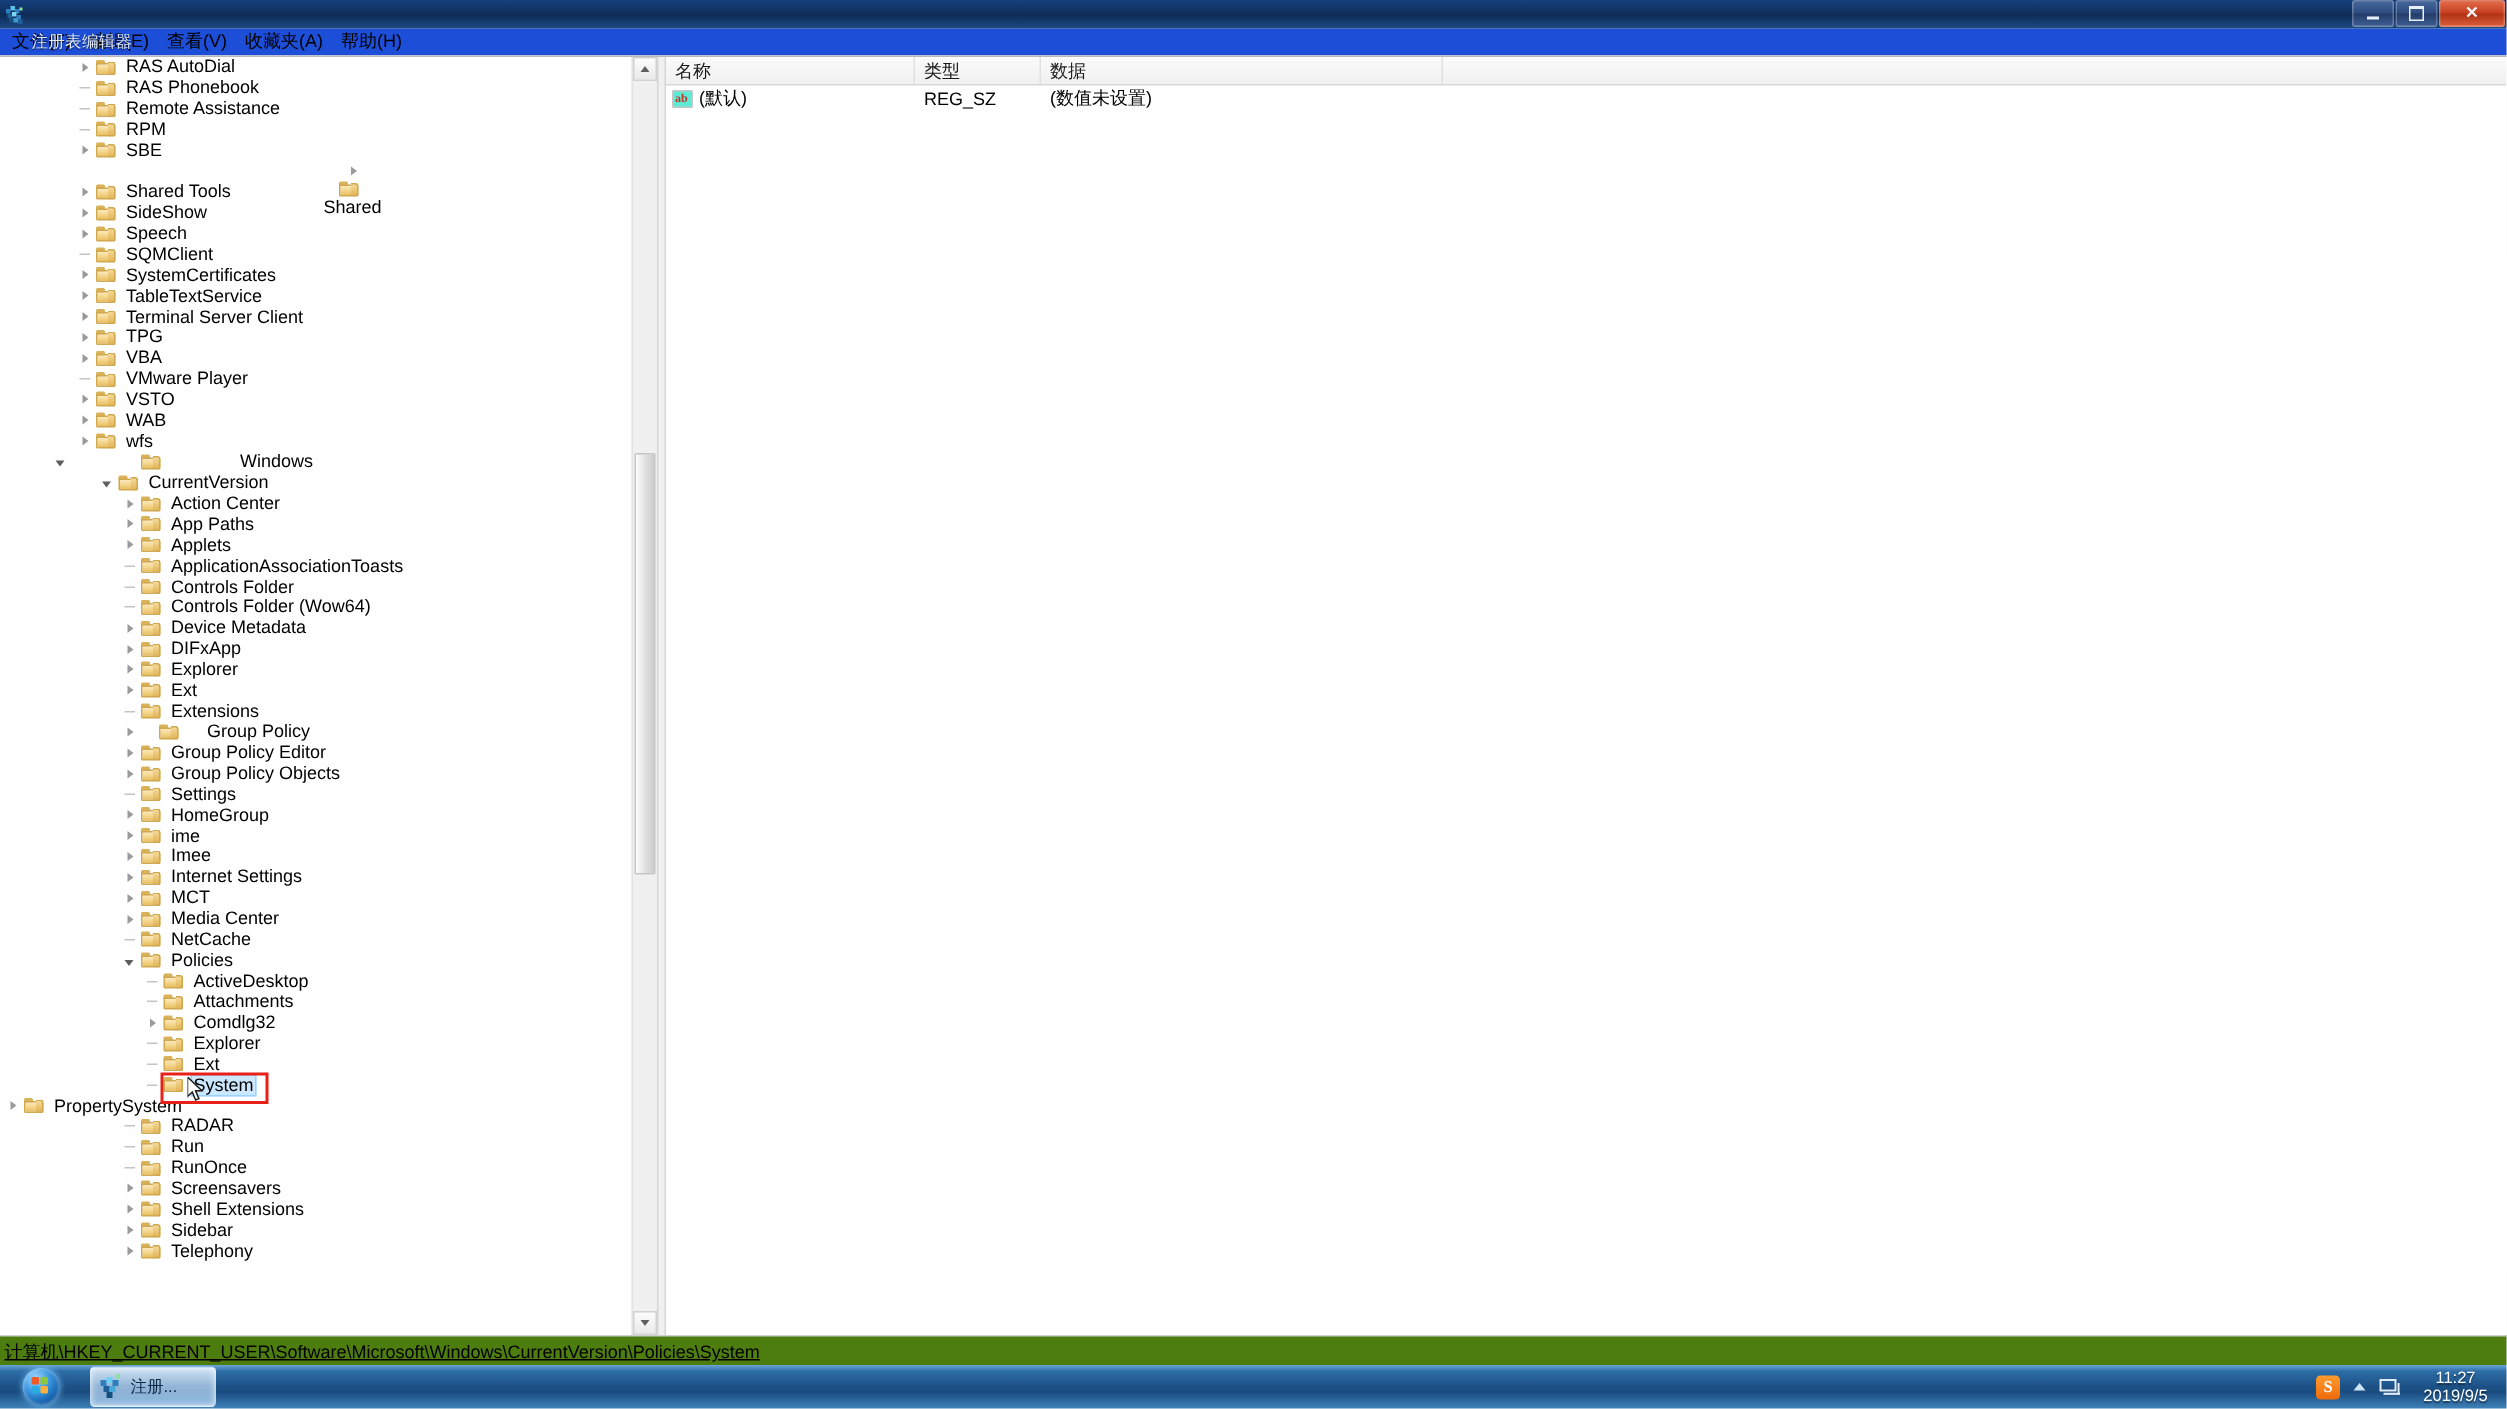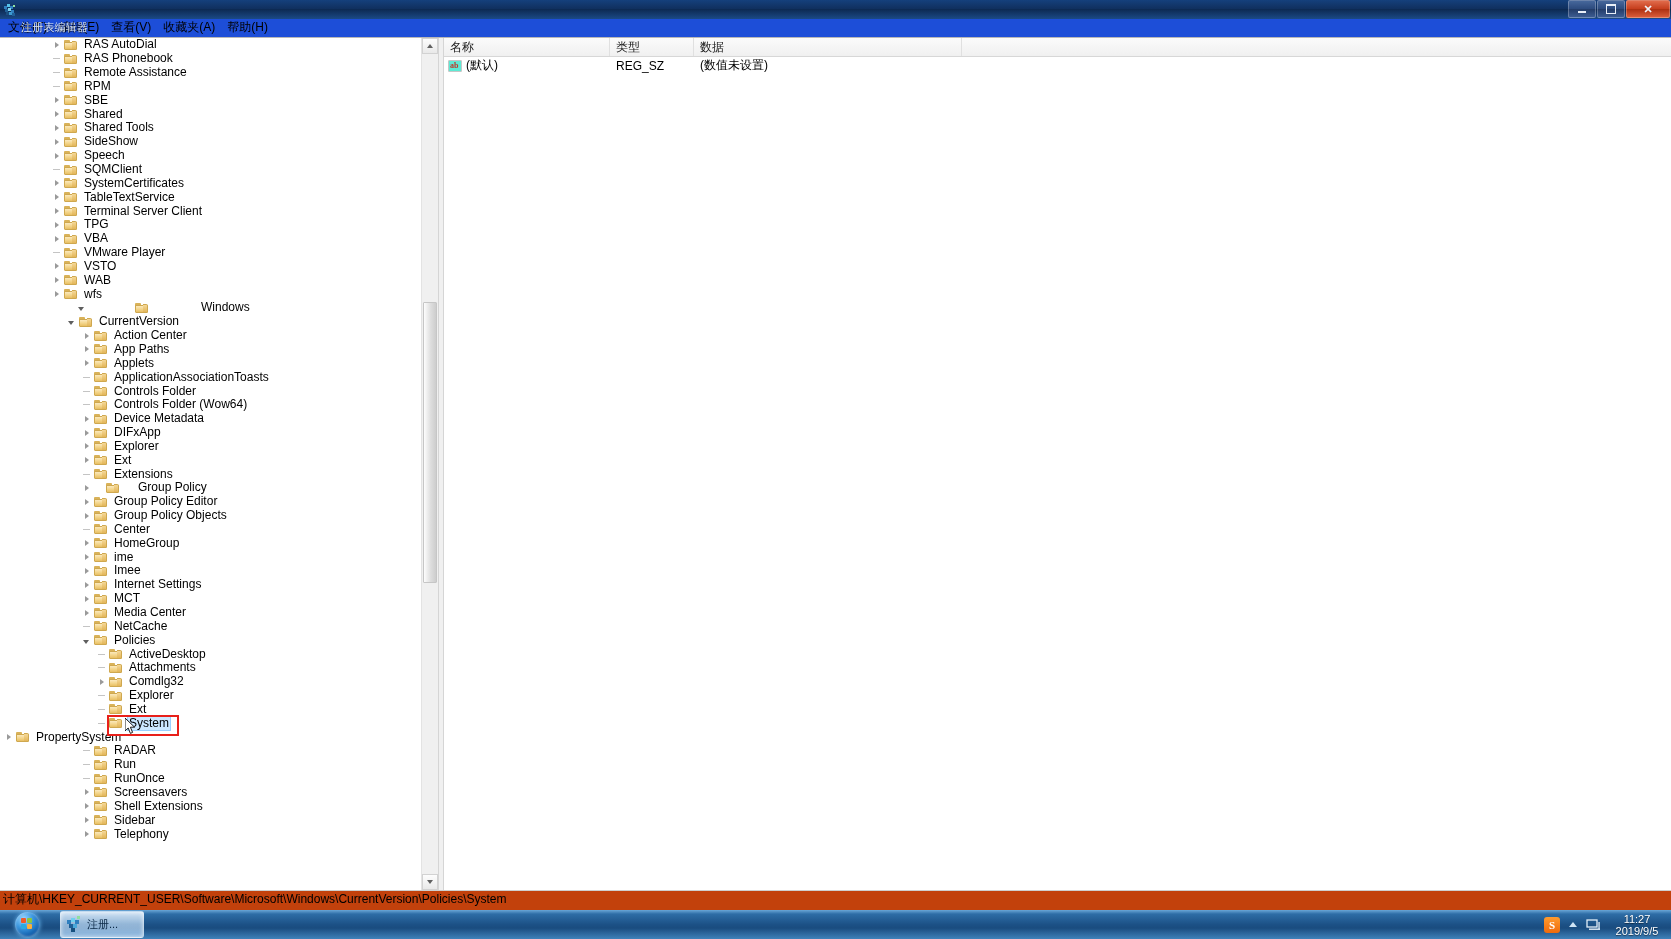--- a/index.html
+++ b/index.html
@@ -309,29 +309,30 @@
     font-size: 8px;
     font-weight: bold;
     color: #c0392b;
     line-height: 12px;
     font-family: "Liberation Serif", serif;
   }
 
   
   #status-bar {
     height: 19px;
-    background: #c2410c;
+    background: #4d7c0f;
     border-top: 1px solid #cfcfcf;
     display: flex;
-    align-items: flex-start;
+    align-items: flex-end;
     padding-left: 3px;
     font-size: 12px;
     color: #000;
     flex: none;
     white-space: nowrap;
+    text-decoration: underline;
   }
 
   
   #taskbar {
     position: absolute;
     left: 0; bottom: 0;
     width: 1671px;
     height: 29px;
     background: linear-gradient(to bottom, #5b9ace 0%, #2f6ea8 12%, #1d5287 48%, #174madd 49%, #1b4d80 60%, #3f80b8 100%);
     background: linear-gradient(to bottom, #6aa6d6 0%, #2e6da6 14%, #1c5186 50%, #1a4c7f 62%, #3f82ba 100%);
@@ -522,21 +523,21 @@
             <div class="expander">
               <i class="arrow-collapsed"></i>
             </div>
             <div class="folder-ico">
               <i class="tab"></i>
               <i class="body-f"></i>
               <i class="flap"></i>
             </div>
             <span class="node-label">SBE</span>
           </div>
-          <div class="tree-row" style="padding-left: 48px; height: 13.85px;">
+          <div class="tree-row" style="padding-left: 48px; height: 13.85px; flex-direction: column;">
             <div class="expander">
               <i class="arrow-collapsed"></i>
             </div>
             <div class="folder-ico">
               <i class="tab"></i>
               <i class="body-f"></i>
               <i class="flap"></i>
             </div>
             <span class="node-label">Shared</span>
           </div>
@@ -676,21 +677,21 @@
             <div class="expander">
               <i class="arrow-collapsed"></i>
             </div>
             <div class="folder-ico">
               <i class="tab"></i>
               <i class="body-f"></i>
               <i class="flap"></i>
             </div>
             <span class="node-label">wfs</span>
           </div>
-          <div class="tree-row" style="padding-left: 73px; height: 13.85px; gap: 46px;">
+          <div class="tree-row" style="padding-left: 32px; height: 13.85px; gap: 46px;">
             <div class="expander">
               <i class="arrow-expanded"></i>
             </div>
             <div class="folder-ico">
               <i class="tab"></i>
               <i class="body-f"></i>
               <i class="flap"></i>
             </div>
             <span class="node-label">Windows</span>
           </div>
@@ -861,21 +862,21 @@
           </div>
           <div class="tree-row" style="padding-left: 78px; height: 13.85px;">
             <div class="expander">
               <i class="dash"></i>
             </div>
             <div class="folder-ico">
               <i class="tab"></i>
               <i class="body-f"></i>
               <i class="flap"></i>
             </div>
-            <span class="node-label">Center</span>
+            <span class="node-label">Settings</span>
           </div>
           <div class="tree-row" style="padding-left: 78px; height: 13.85px;">
             <div class="expander">
               <i class="arrow-collapsed"></i>
             </div>
             <div class="folder-ico">
               <i class="tab"></i>
               <i class="body-f"></i>
               <i class="flap"></i>
             </div>

